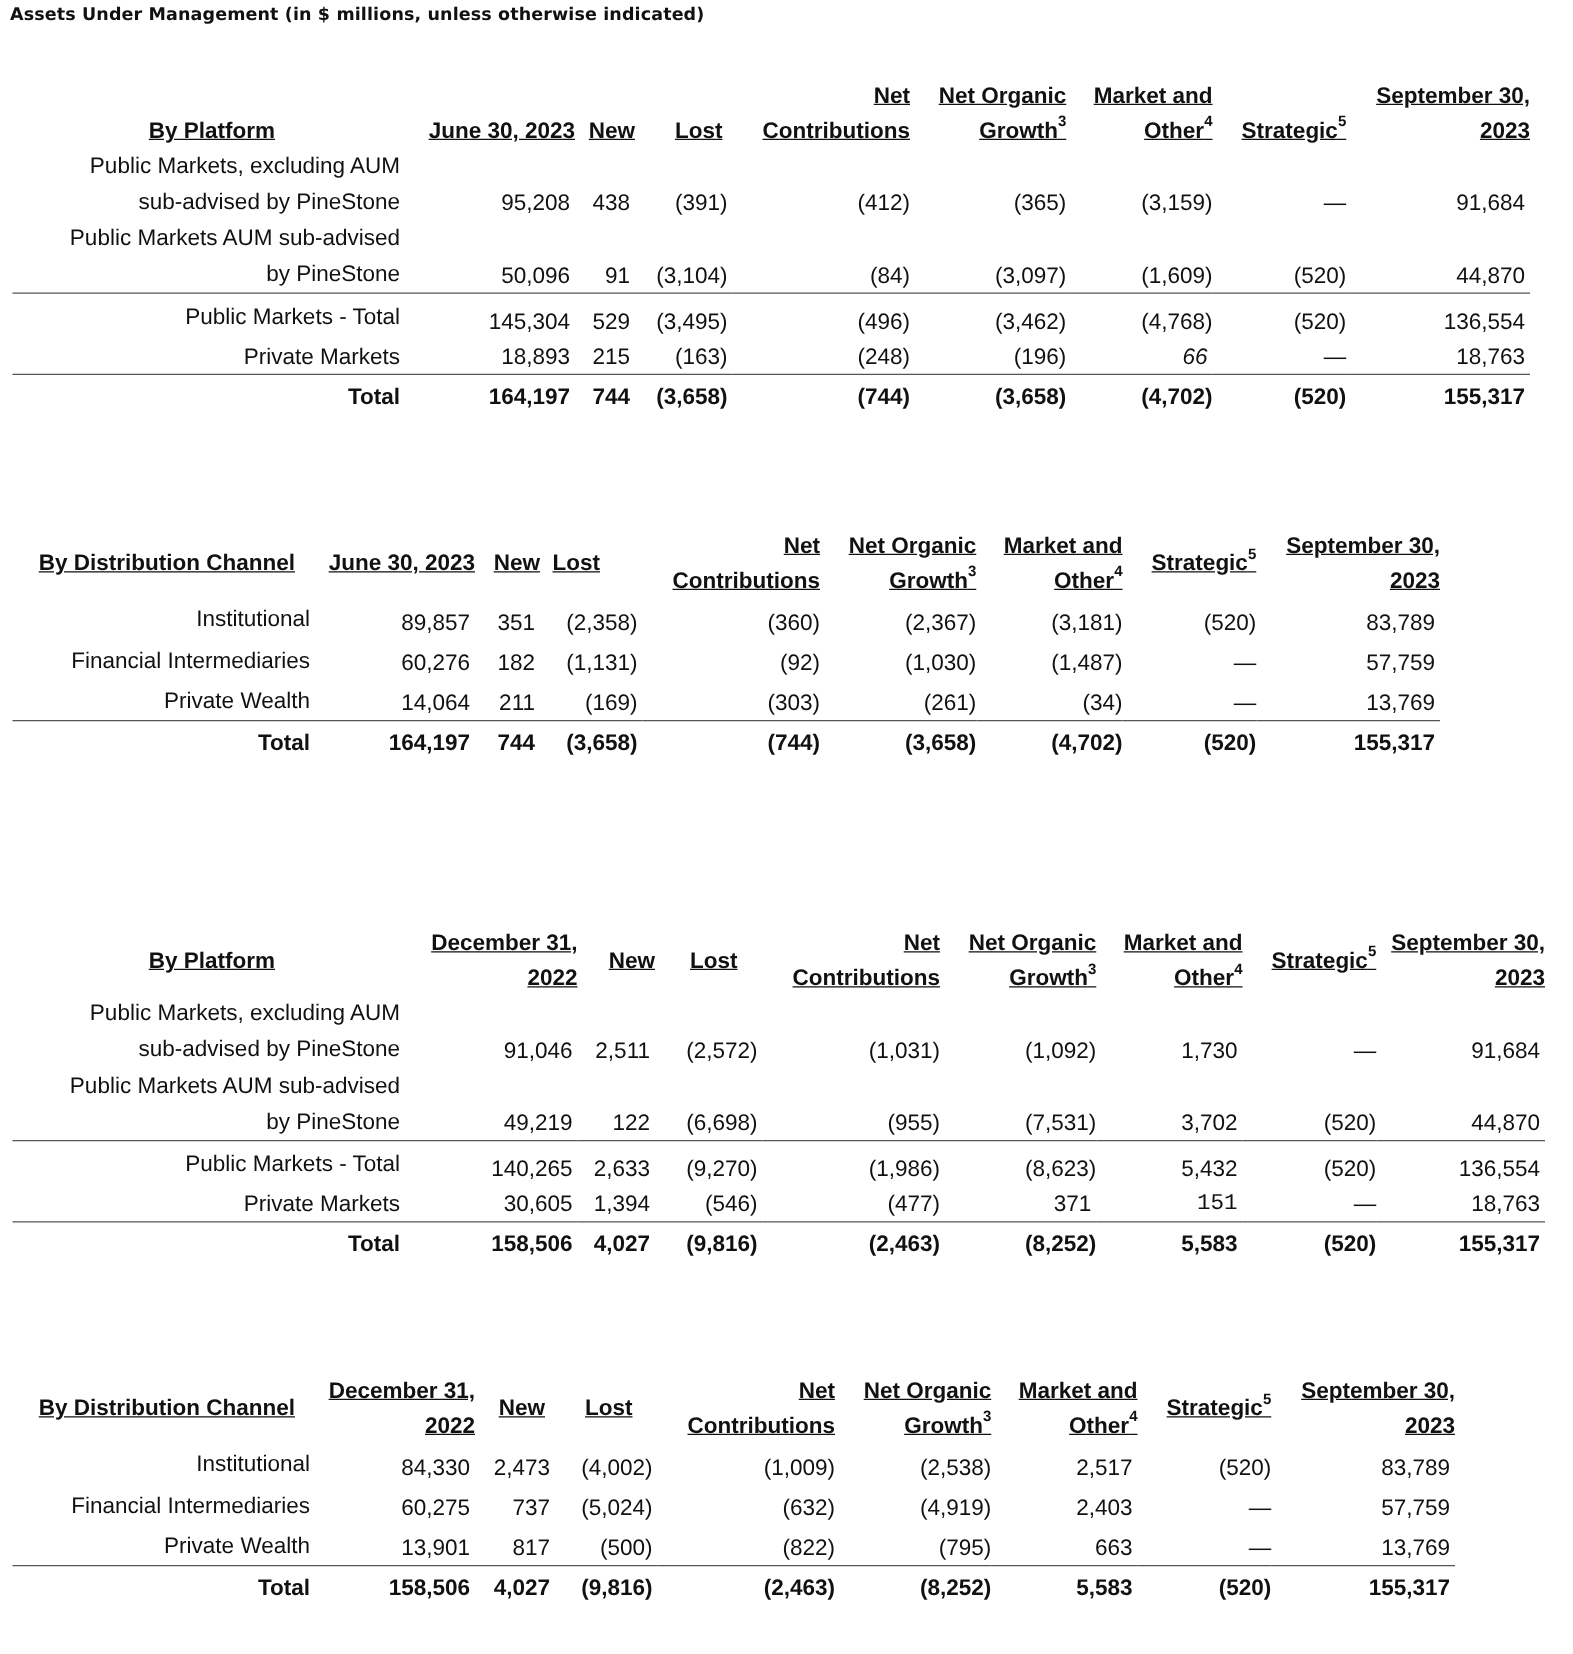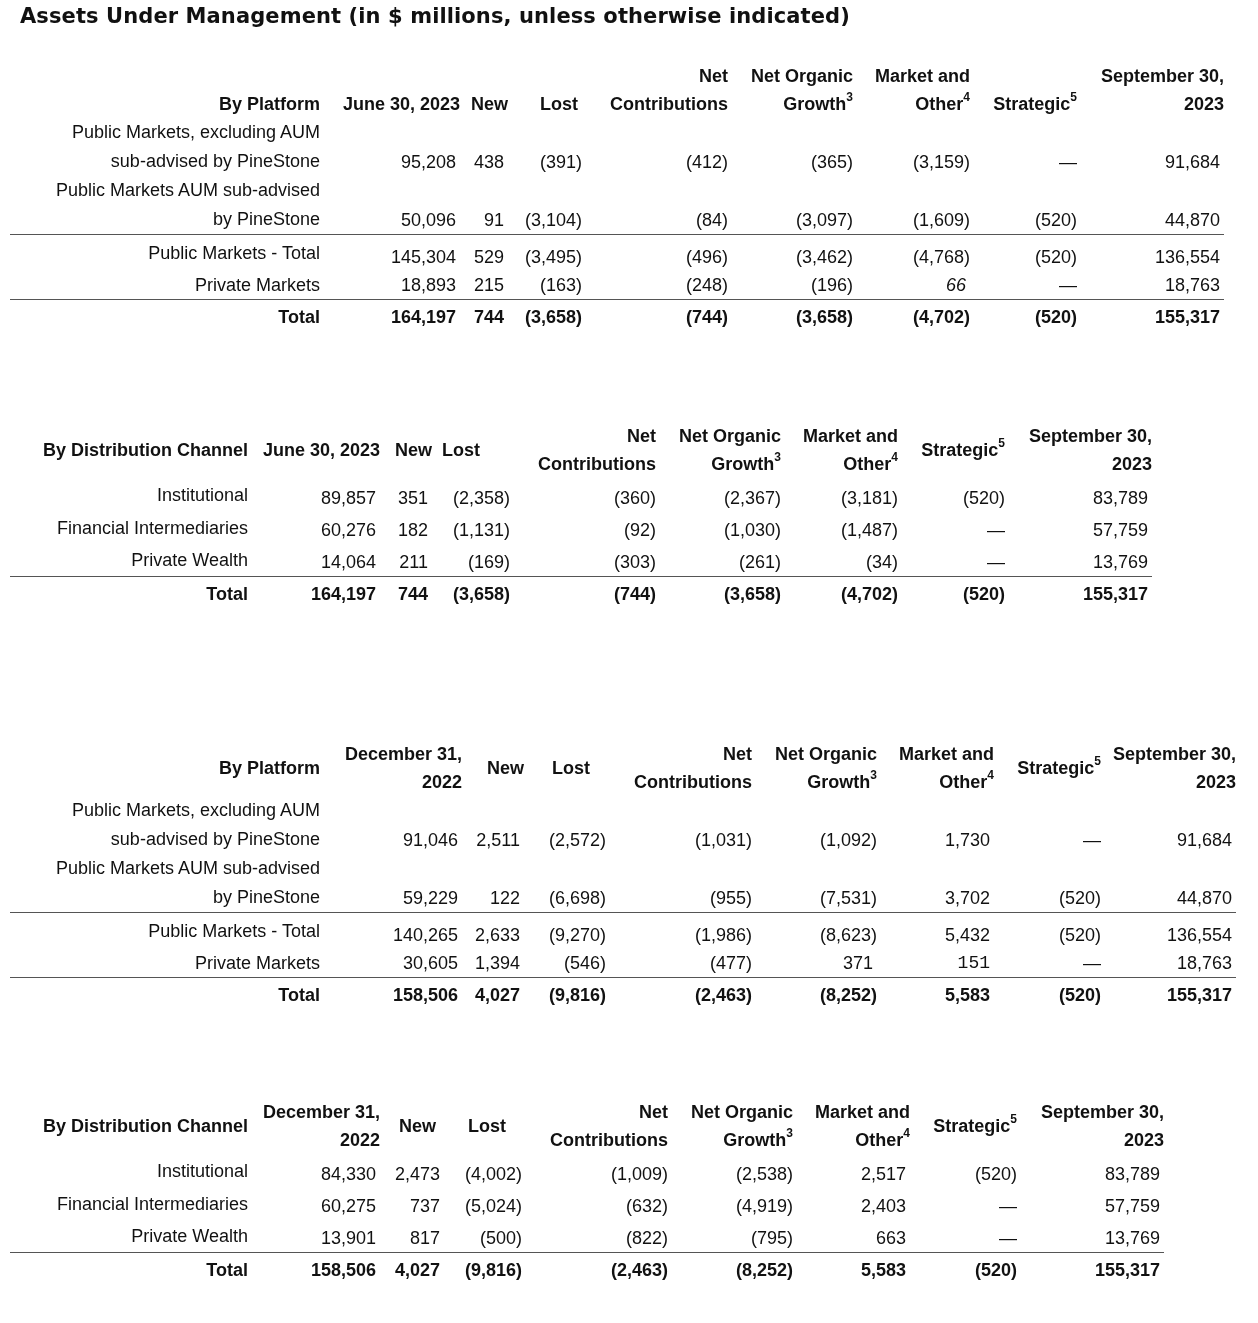--- a/index.html
+++ b/index.html
@@ -1,34 +1,34 @@
 <!DOCTYPE html>
 <html><head>
 <meta charset="utf-8">
 <style>
   html, body { margin: 0; padding: 0; background: #ffffff; }
   body {
     width: 1258px; height: 1323px; position: relative; overflow: hidden;
     font-family: "Liberation Sans", sans-serif; color: #111111;
   }
   .page-title {
-    position: absolute; left: 20px; top: 4px;
+    position: absolute; left: 8px; top: 4px;
     font-family: "DejaVu Sans", sans-serif; font-weight: bold;
-    font-size: 21px; letter-spacing: 0.1px; white-space: nowrap;
+    font-size: 14px; letter-spacing: 0.1px; white-space: nowrap;
   }
   table.aum {
     position: absolute; border-collapse: collapse; font-size: 18px;
     table-layout: fixed;
   }
   table.aum td, table.aum th {
     padding: 0 0 0 0; white-space: nowrap; line-height: 28px;
     vertical-align: bottom;
   }
-  table.aum th { font-weight: bold; text-align: right; }
-  table.aum th.lbl { text-align: right; vertical-align: middle; padding-left: 9px; }
+  table.aum th { font-weight: bold; text-align: right; text-decoration: underline; }
+  table.aum th.lbl { text-align: center; vertical-align: middle; padding-left: 9px; }
   table.aum th.mid { vertical-align: middle; }
   table.aum td { text-align: right; }
   table.aum td.lbl { text-align: right; padding-left: 9px; }
   table.aum td.lbl.ind { padding-left: 17px; }
   table.aum td.num { padding-right: 4px; }
   table.aum tr.total td { font-weight: bold; line-height: 34px; }
   table.aum tr.line-top td { border-top: 1.5px solid #555555; }
   table.aum tr.twoline td.lbl { line-height: 29px; white-space: normal; }
   sup { font-size: 12px; line-height: 0; position: relative; top: -2px; }
   .dash { display: inline-block; width: 18px; text-align: center; }
@@ -240,21 +240,21 @@
     <td class="num">2,511</td>
     <td class="num">(2,572)</td>
     <td>(1,031)</td>
     <td>(1,092)</td>
     <td style="padding-right:4px;">1,730</td>
     <td><span class="dash">—</span></td>
     <td class="num">91,684</td>
   </tr>
   <tr class="twoline">
     <td class="lbl ind"><span>Public Markets AUM sub-advised</span><br><span>by PineStone</span></td>
-    <td class="num">59,229</td>
+    <td class="num">49,219</td>
     <td class="num">122</td>
     <td class="num">(6,698)</td>
     <td>(955)</td>
     <td>(7,531)</td>
     <td style="padding-right:4px;">3,702</td>
     <td>(520)</td>
     <td class="num">44,870</td>
   </tr>
   <tr class="line-top">
     <td class="lbl" style="line-height:36px;">Public Markets - Total</td>

